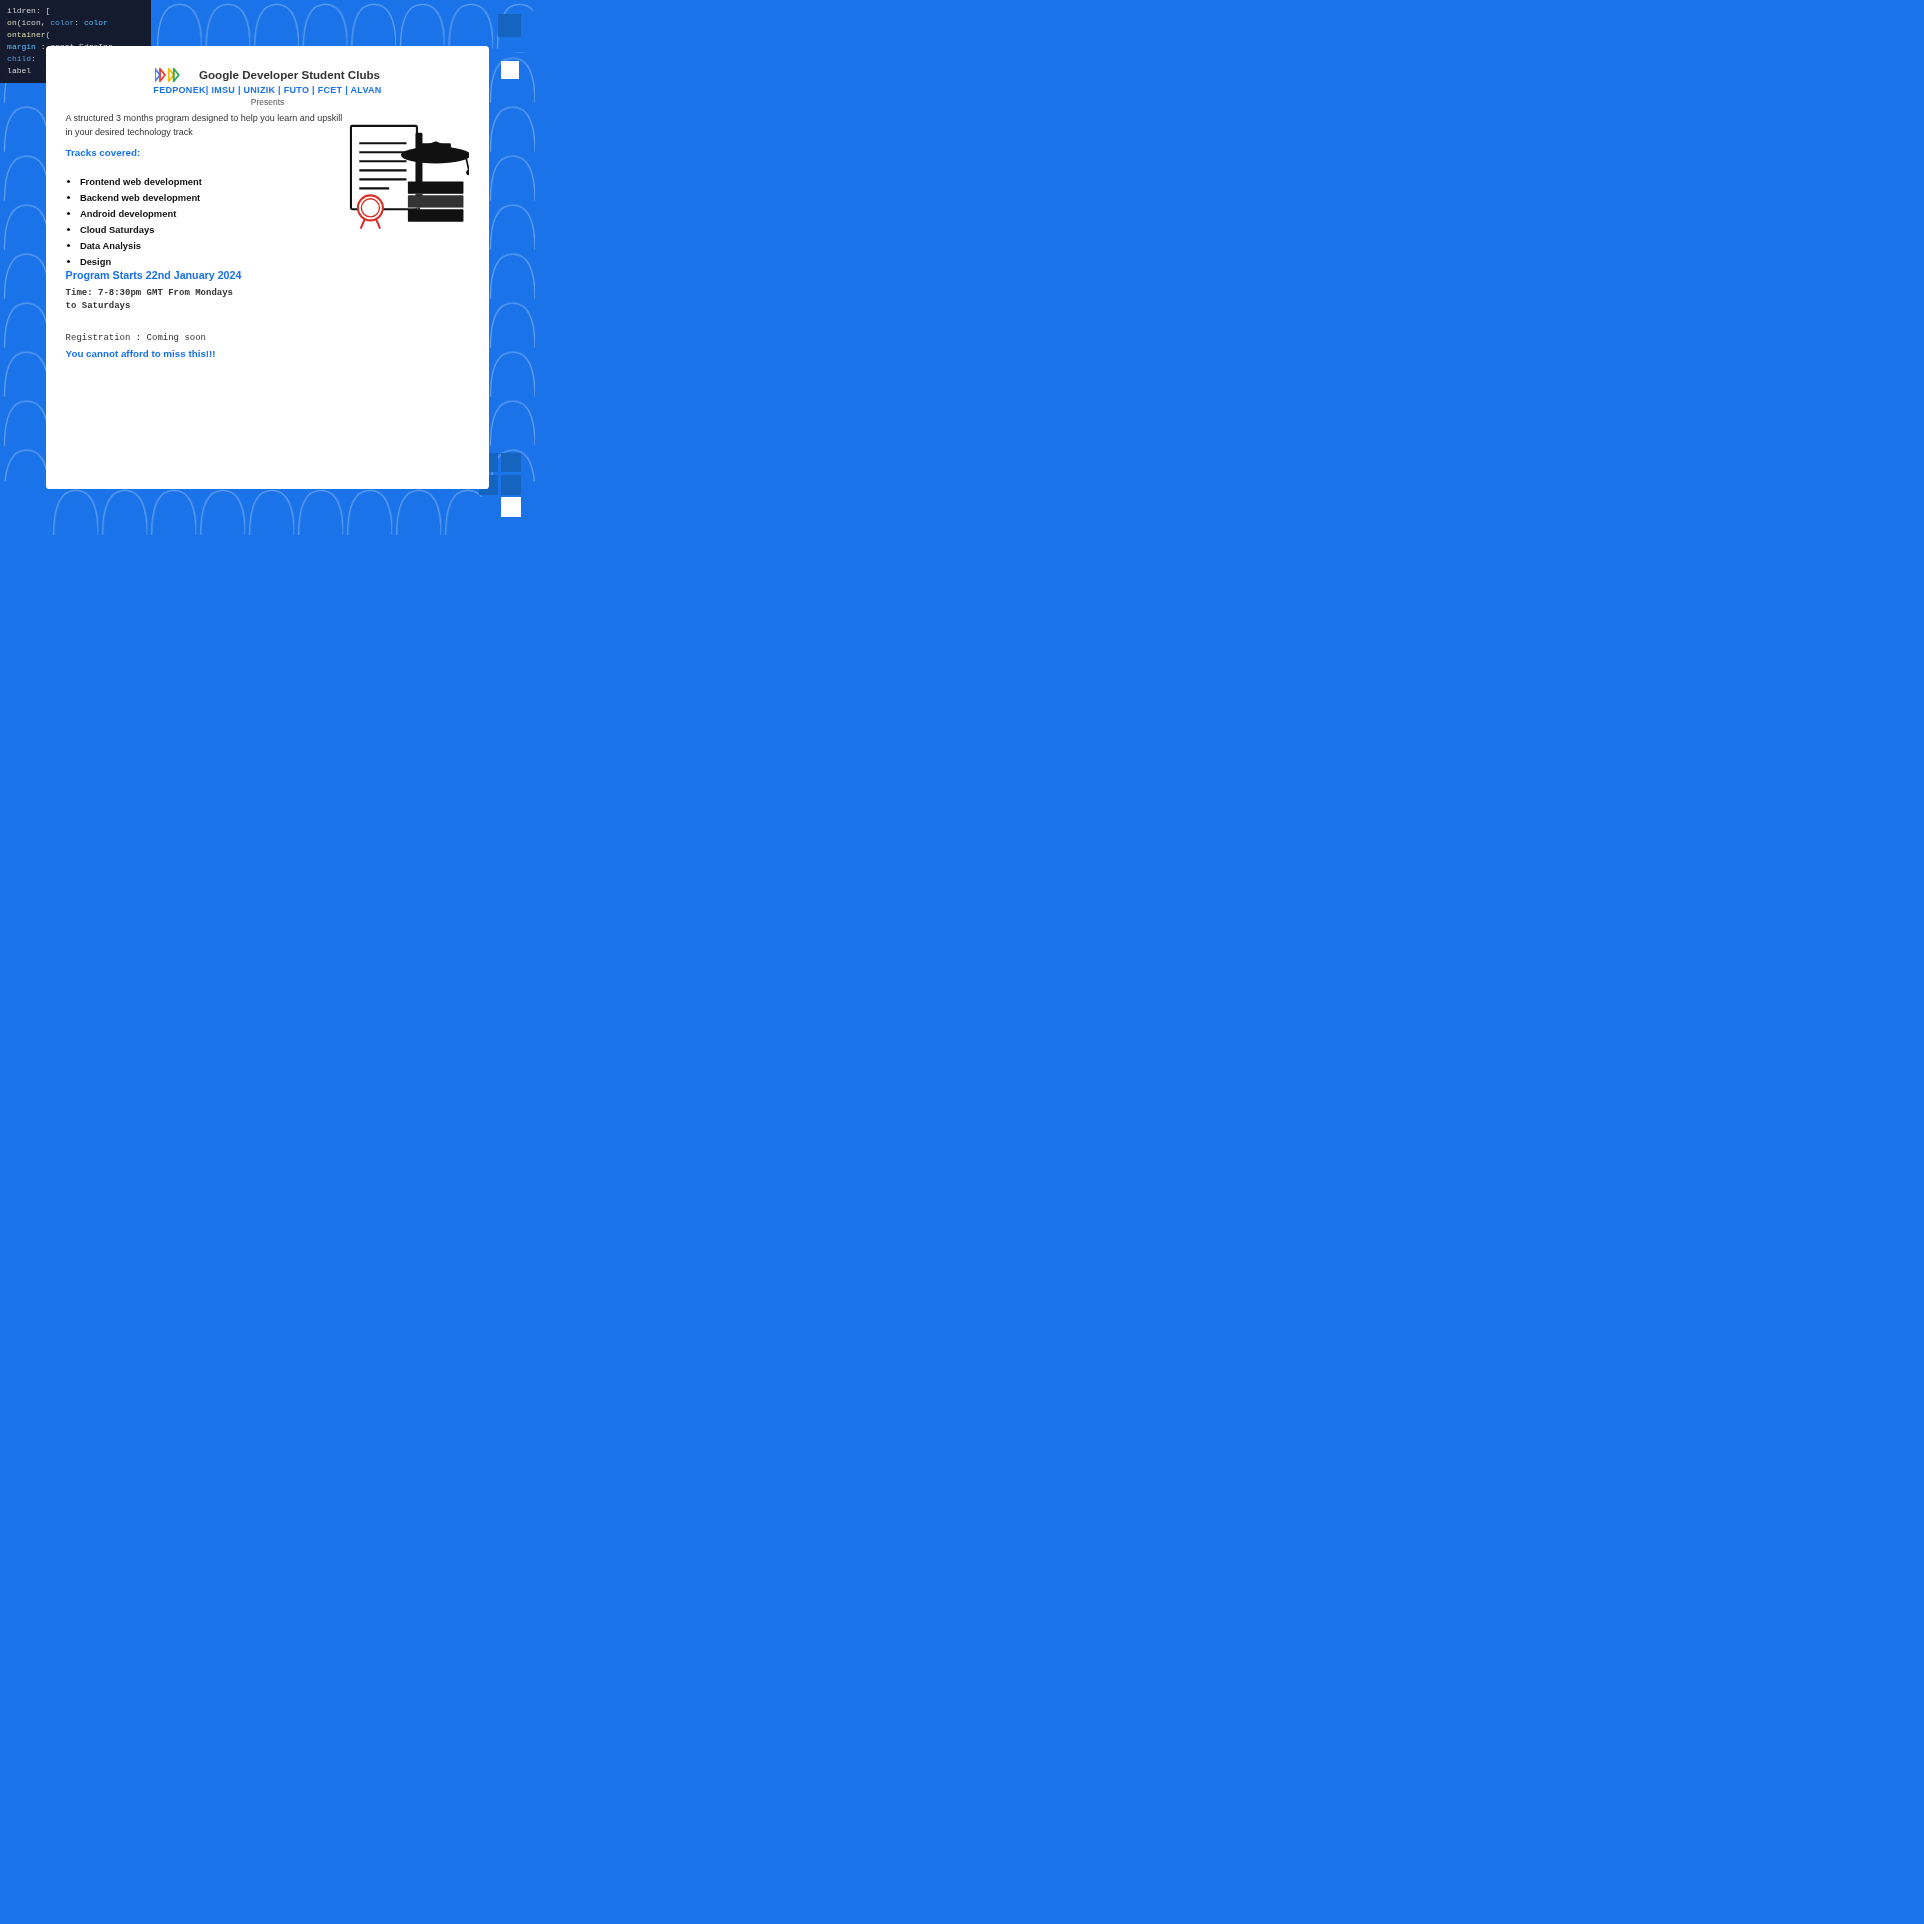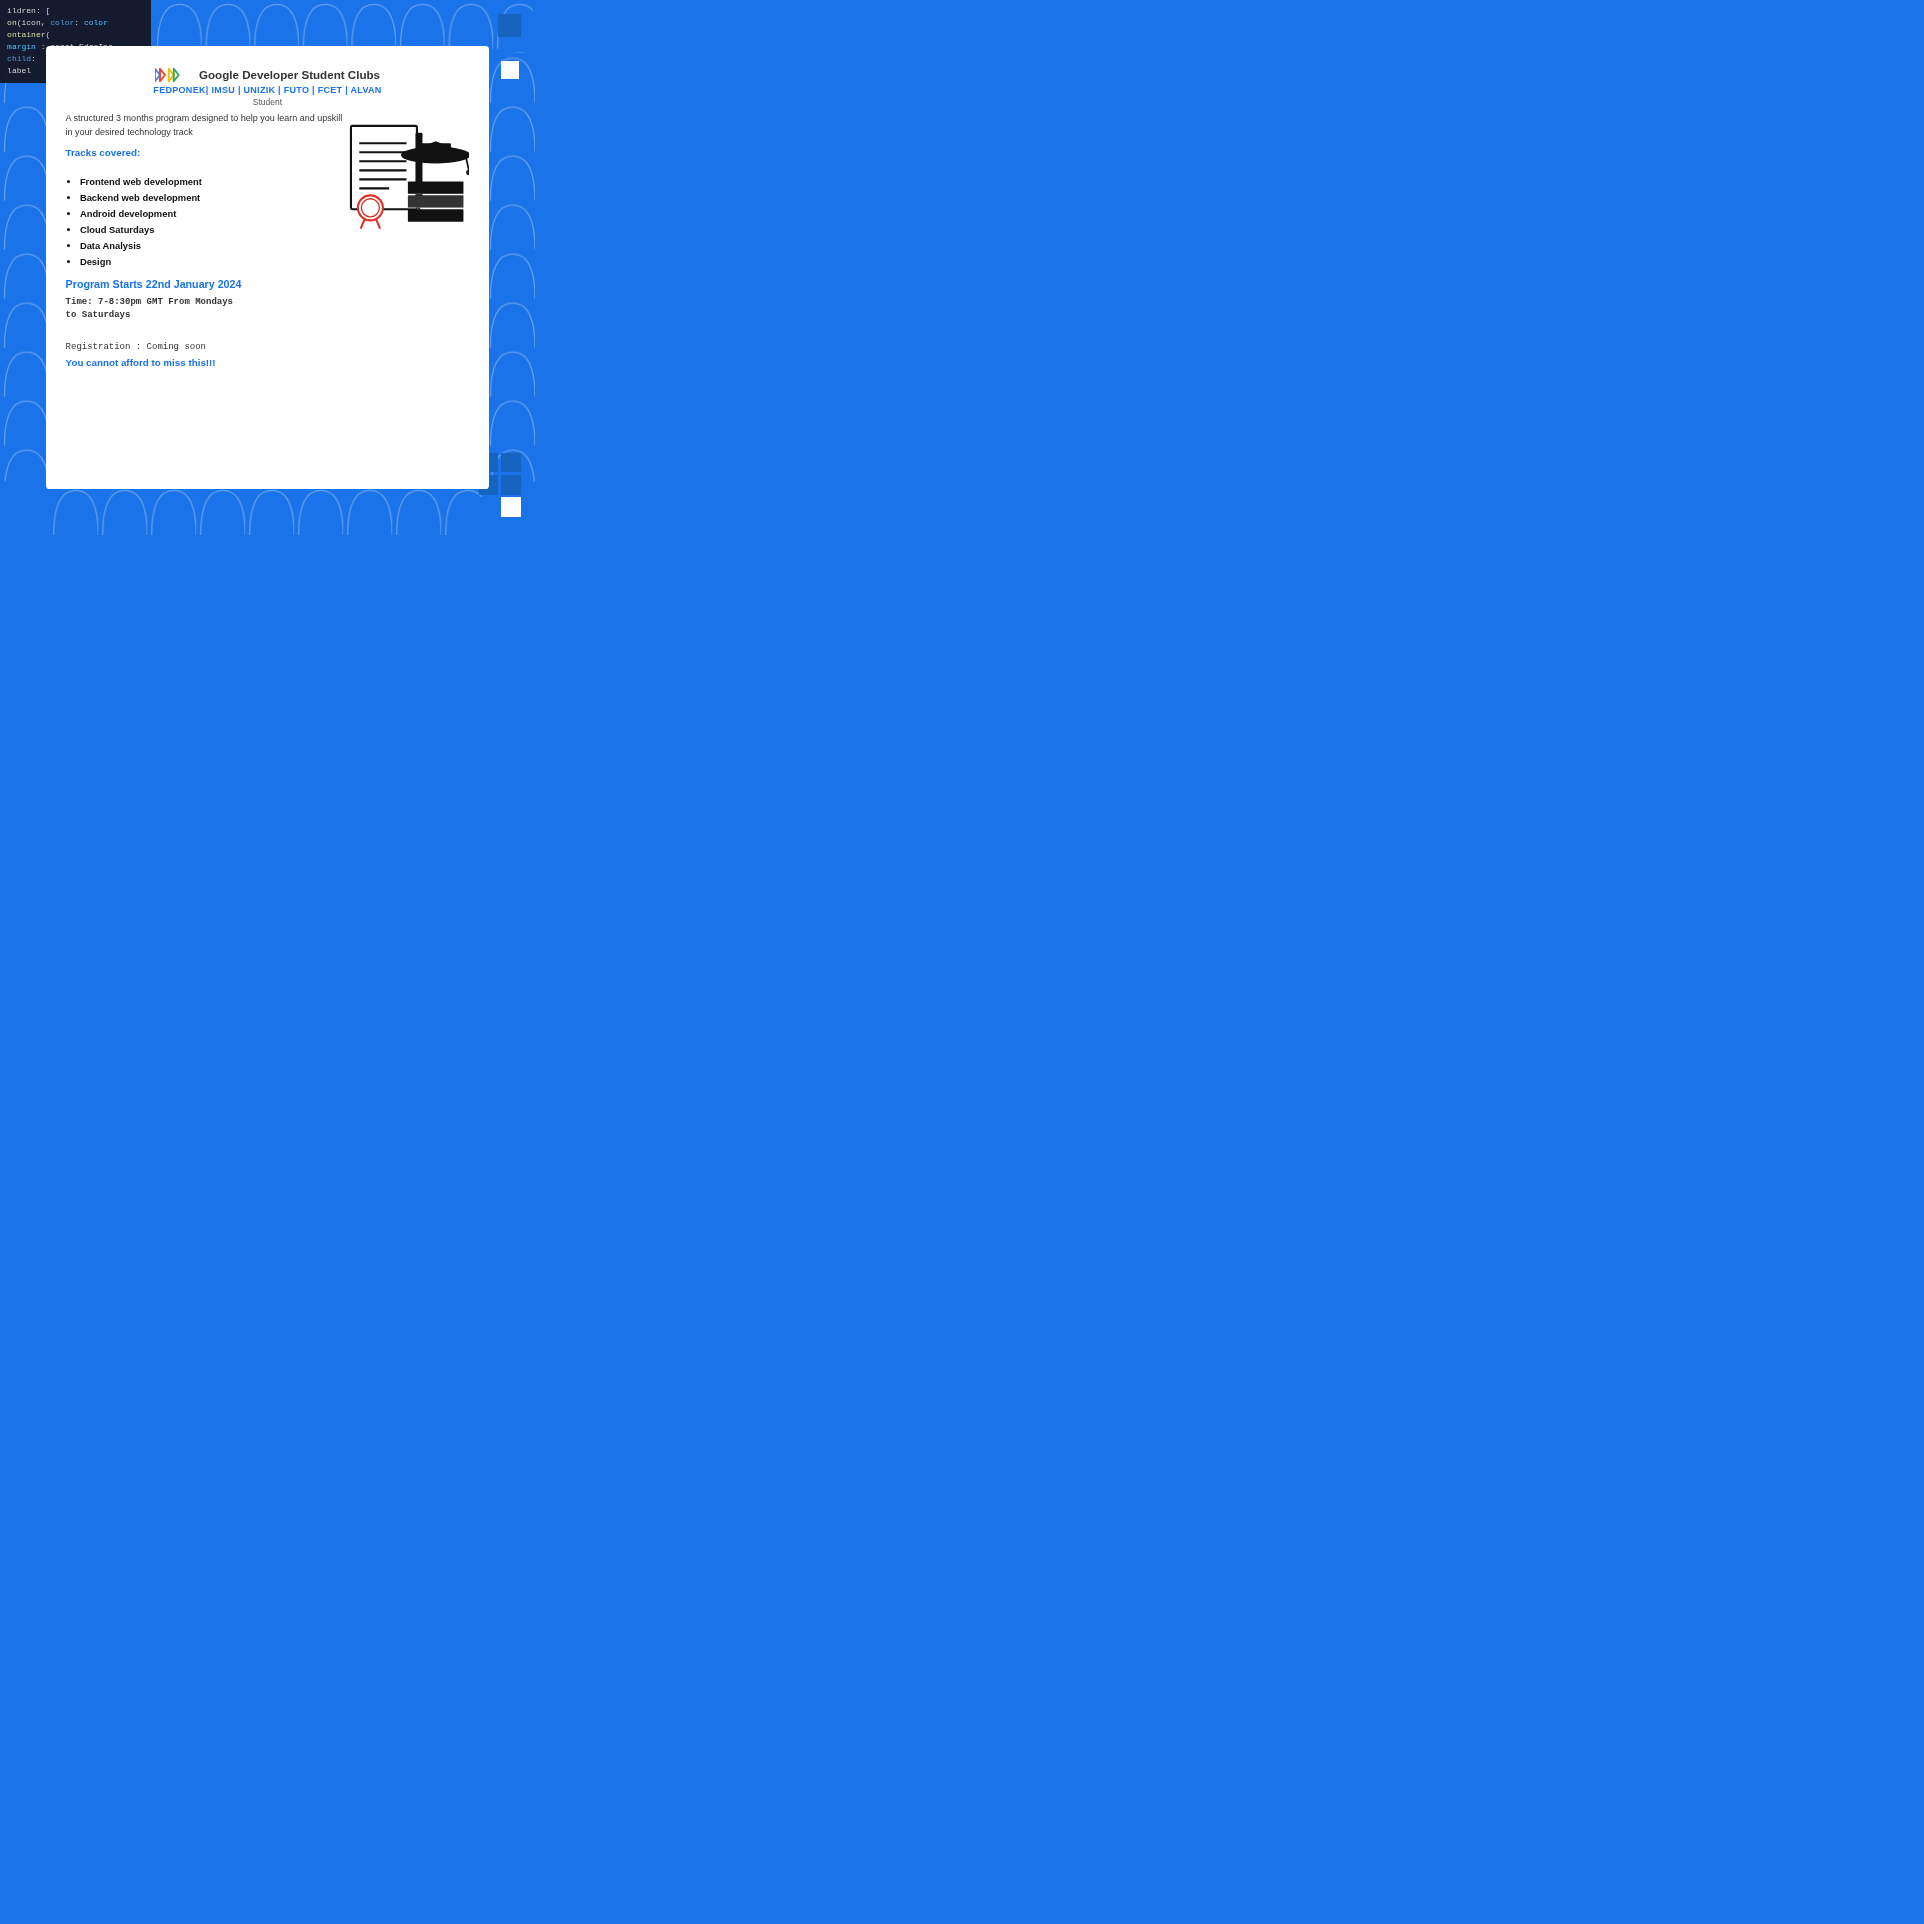--- a/index.html
+++ b/index.html
@@ -127,21 +127,20 @@
     .tracks-heading {
       font-size: 9.8px;
       font-weight: 700;
       color: #1a73e8;
       margin-bottom: 16px;
     }
 
     .tracks-list {
       list-style: disc;
       padding-left: 14.3px;
-      margin-bottom: 9px;
     }
 
     .tracks-list li {
       font-size: 9.4px;
       font-weight: 700;
       color: #111;
       line-height: 1.7;
     }
 
     .content-row {
@@ -323,21 +322,21 @@
         <polygon points="8,4 16,14 8,24" fill="none" stroke="#EA4335" stroke-width="3" stroke-linejoin="round"></polygon>
 
         <polygon points="22,4 30,14 22,24" fill="none" stroke="#FBBC05" stroke-width="3" stroke-linejoin="round"></polygon>
         <polygon points="30,4 38,14 30,24" fill="none" stroke="#34A853" stroke-width="3" stroke-linejoin="round"></polygon>
       </svg>
     </div>
     <span class="gdsc-title">Google Developer Student Clubs</span>
   </div>
 
   <div class="gdsc-clubs">FEDPONEK| IMSU | UNIZIK | FUTO |  FCET | ALVAN</div>
-  <div class="presents">Student</div>
+  <div class="presents">Presents</div>
 
   <div class="content-row">
     <div class="content-left">
 
 
       <div class="subtitle">A structured 3 months program designed to help you learn and upskill in your desired technology track</div>
 
       <div class="tracks-heading">Tracks covered:</div>
       <ul class="tracks-list">
         <li>Frontend web development</li>

